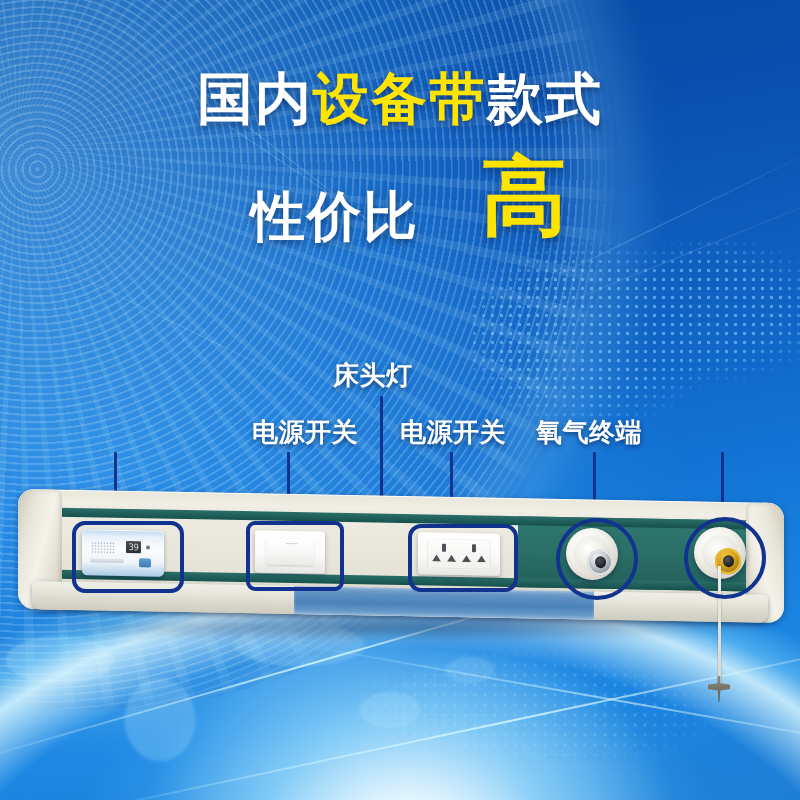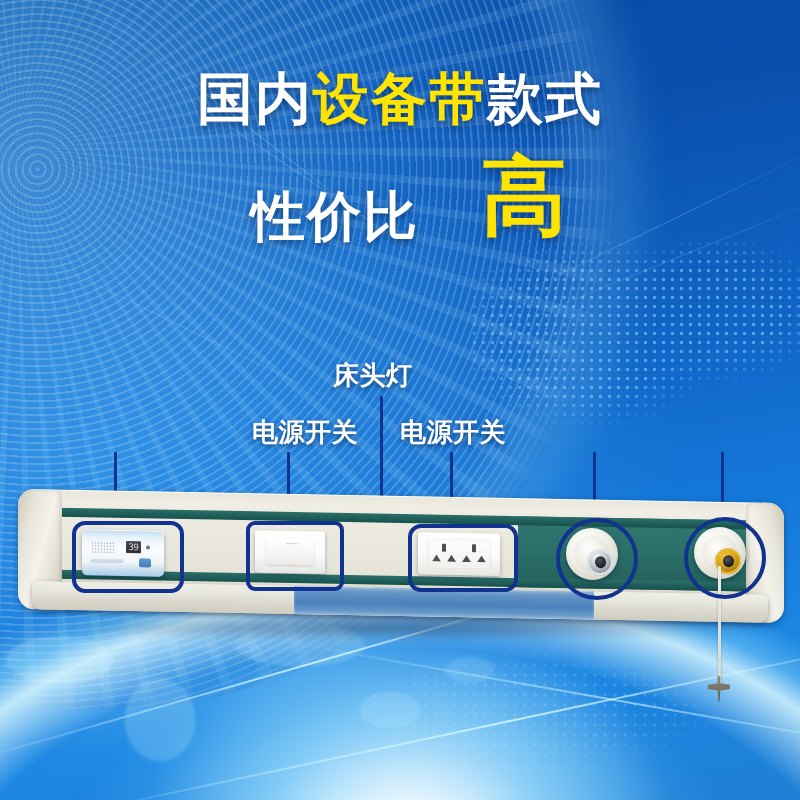--- a/index.html
+++ b/index.html
@@ -310,20 +310,21 @@
     <div class="hl-line1"><span>国内</span><span class="hi">设备带</span><span>款式</span></div>
     <div class="hl-line2">
       <span class="hl-xjb">性价比</span>
       <span class="hl-gao">高</span>
     </div>
   </div>
 
   <div class="callout" style="left:232px;top:415px;padding-left:20px;">电源开关</div>
   <div class="callout" style="left:333px;top:358px;">床头灯</div>
   <div class="callout" style="left:400px;top:415px;">电源开关</div>
+  <div class="callout" style="left:536px;top:415px;">氧气终端</div>
 
   <div class="lead" style="left:114px;top:452px;height:72px;"></div>
   <div class="lead" style="left:287px;top:452px;height:72px;"></div>
   <div class="lead" style="left:380px;top:396px;height:204px;"></div>
   <div class="lead" style="left:450px;top:452px;height:74px;"></div>
   <div class="lead" style="left:593px;top:452px;height:68px;"></div>
   <div class="lead" style="left:721px;top:452px;height:66px;"></div>
 
   <div class="panel-wrap">
     <div class="panel-shadow"></div>

